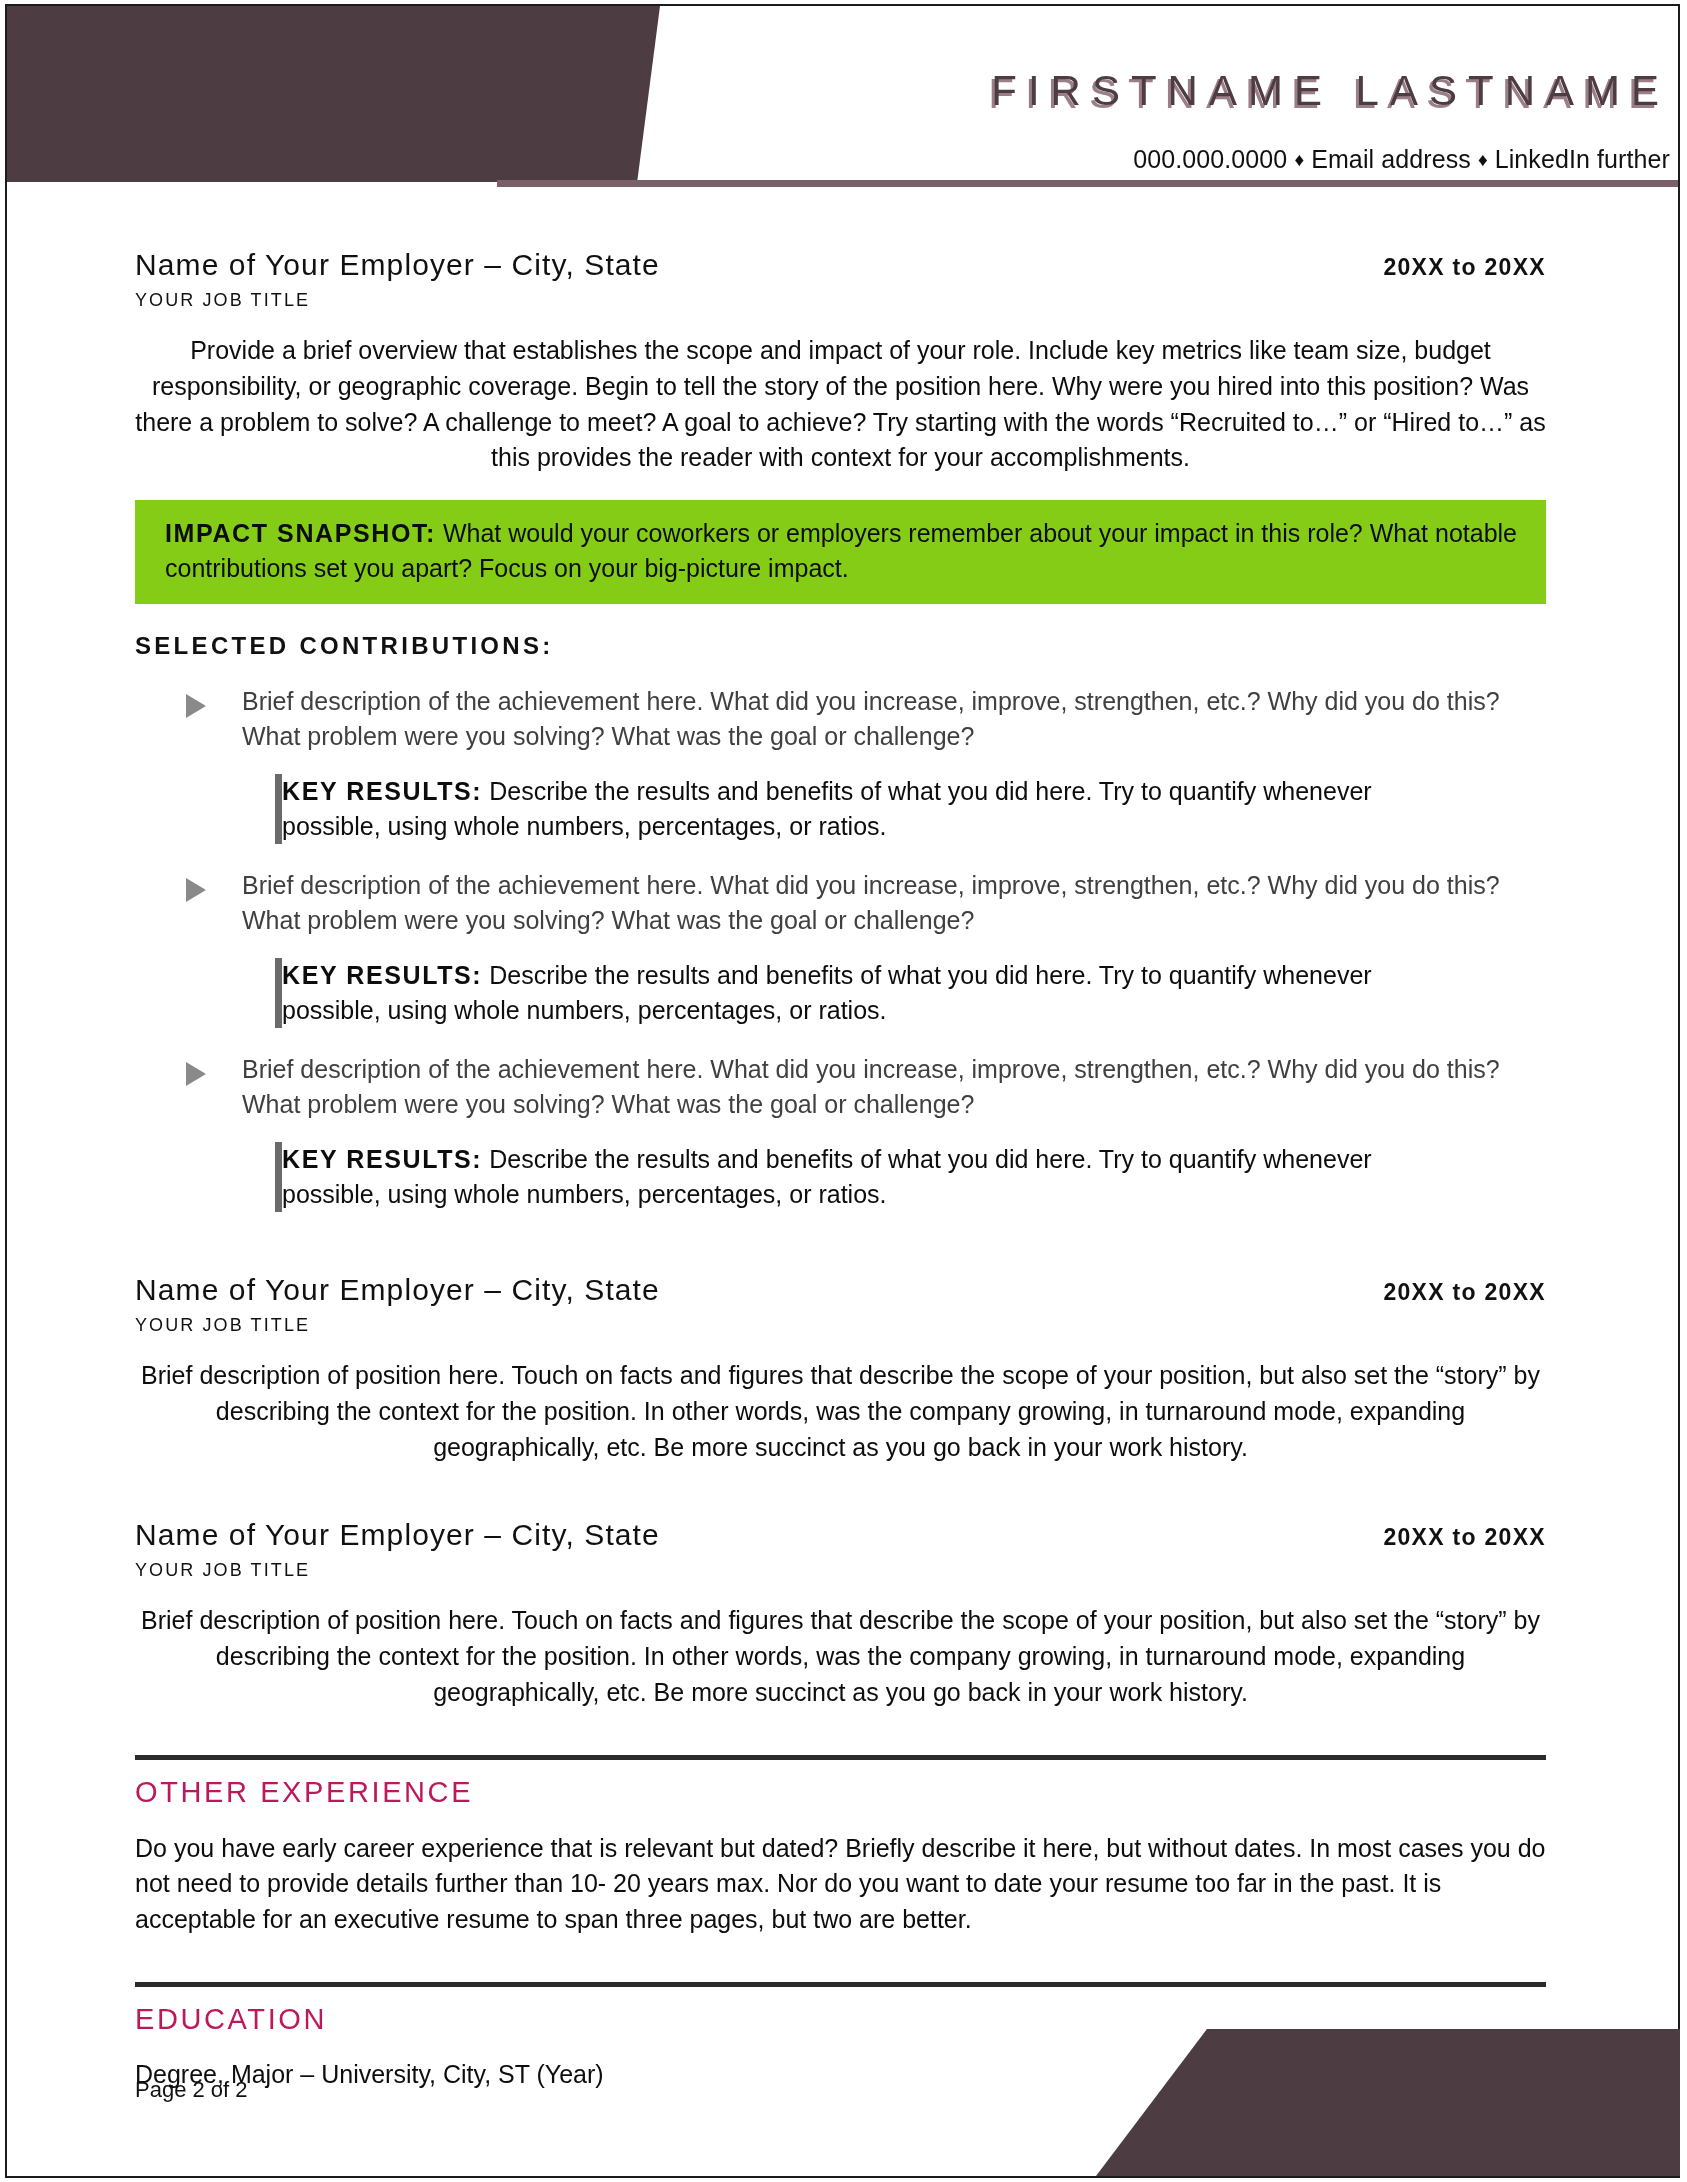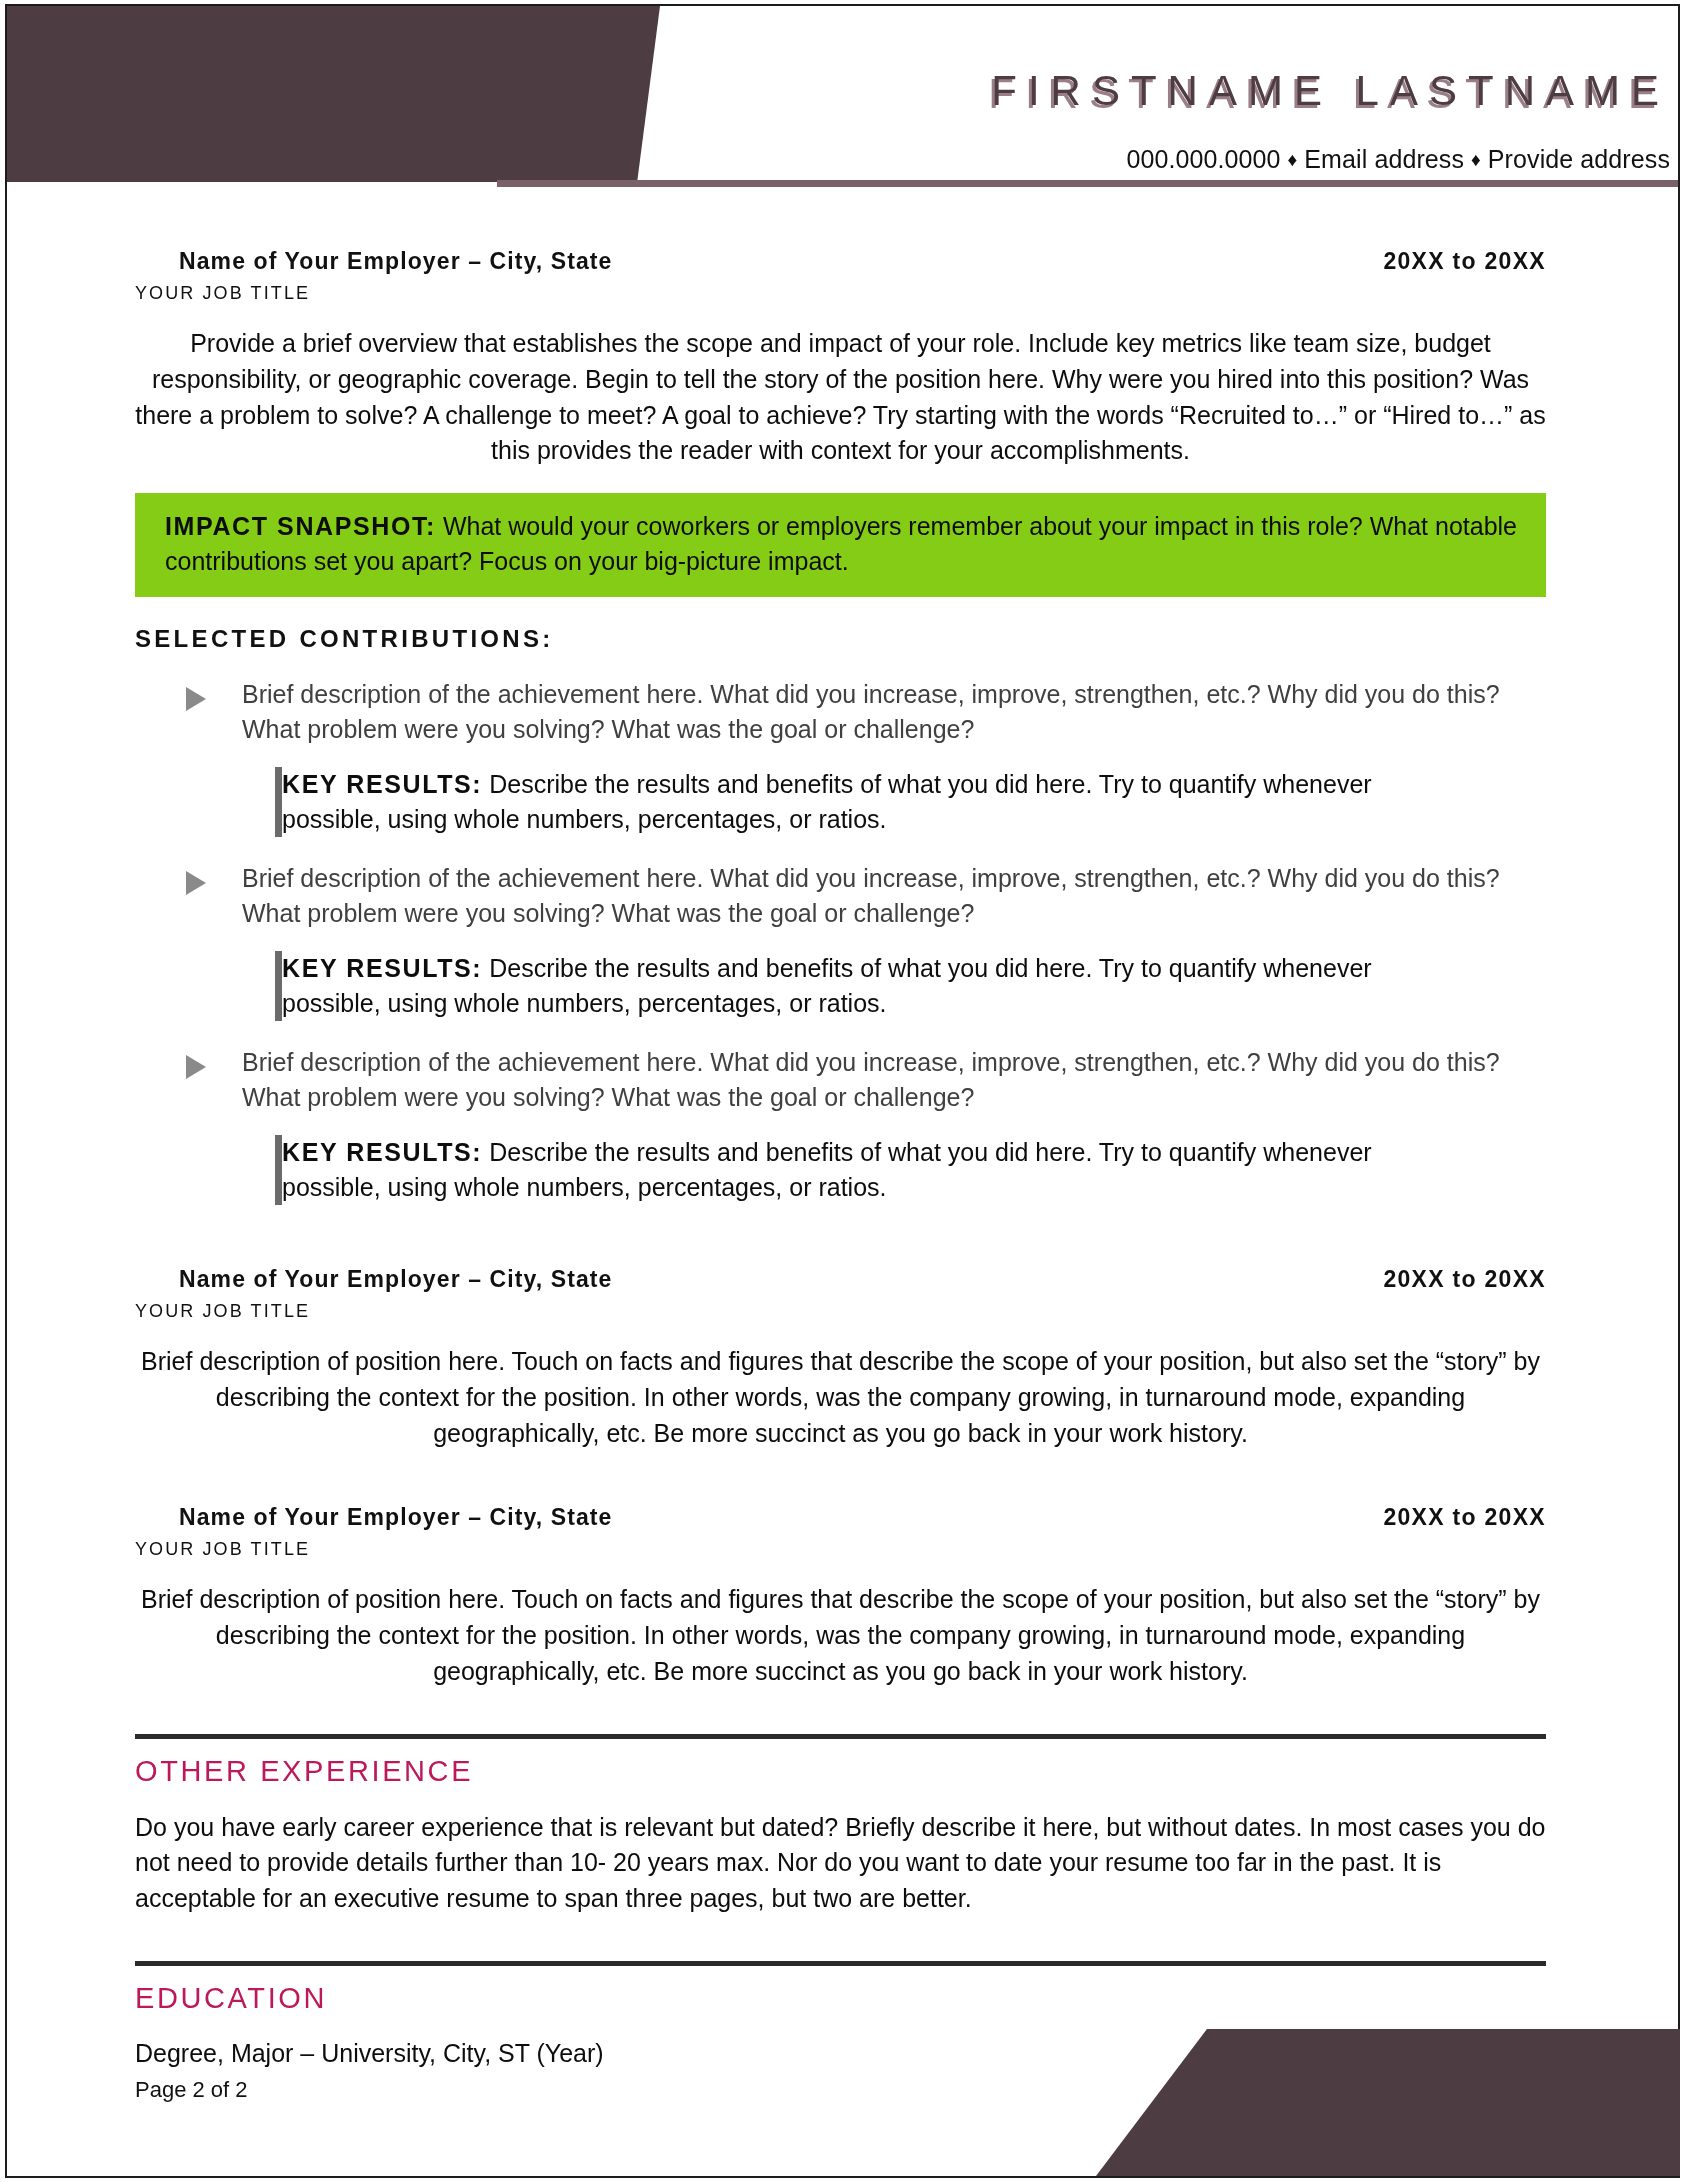--- a/index.html
+++ b/index.html
@@ -93,26 +93,25 @@
     width: 1411px;
   }
 
   .job-head {
     display: flex;
     justify-content: space-between;
     align-items: baseline;
     width: 100%;
   }
   .employer {
-    font-size: 23px;
-    font-weight: bold;
+    font-size: 30px;
+    font-weight: normal;
     letter-spacing: 1.1px;
     color: #111;
     white-space: nowrap;
-    margin-left: 44px;
   }
   .dates {
     font-size: 23px;
     font-weight: bold;
     letter-spacing: 1.3px;
     color: #111;
     white-space: nowrap;
   }
   .jobtitle {
     font-size: 18px;
@@ -236,21 +235,21 @@
 
 <div class="page">
 
   <div class="page-frame"></div>
 
   <div class="header">
     <div class="header-shape"></div>
     <div class="header-rule"></div>
     <div class="name">FIRSTNAME LASTNAME</div>
     <div class="contact">
-      <span>000.000.0000</span><span class="sep">♦</span><span>Email address</span><span class="sep">♦</span><span>Provide address</span>
+      <span>000.000.0000</span><span class="sep">♦</span><span>Email address</span><span class="sep">♦</span><span>LinkedIn further</span>
     </div>
   </div>
 
   <div class="content">
 
     <div class="job-block">
       <div class="job-head">
         <span class="employer">Name of Your Employer – City, State</span>
         <span class="dates">20XX to 20XX</span>
       </div>

